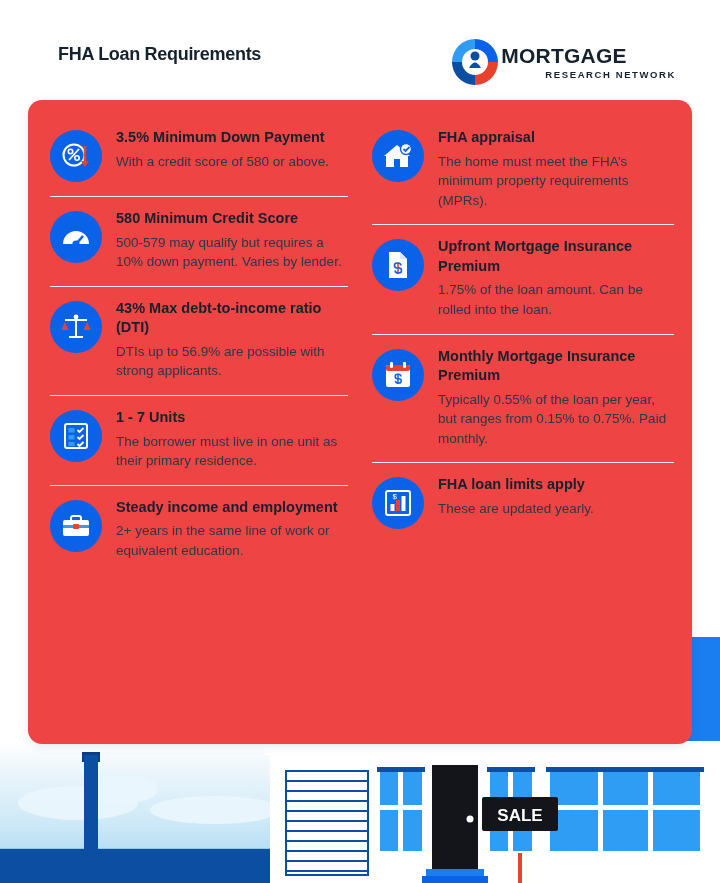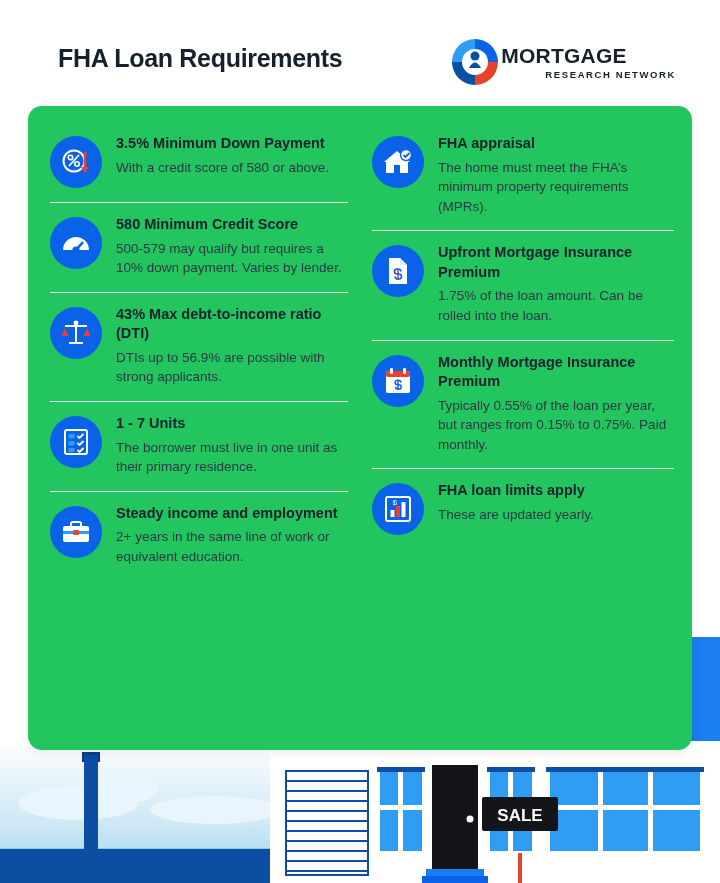--- a/index.html
+++ b/index.html
@@ -44,21 +44,21 @@
   
   .header {
     position: absolute;
     left: 0; top: 0;
     width: 720px;
     height: 110px;
   }
   .title {
     position: absolute;
     left: 58px; top: 44px;
-    font-size: 25px;
+    font-size: 18px;
     font-weight: bold;
     color: #16212e;
     letter-spacing: -0.3px;
   }
   .brand {
     position: absolute;
     right: 44px; top: 36px;
     display: flex;
     align-items: center;
     gap: 0;
@@ -79,24 +79,24 @@
     font-weight: bold;
     color: #16212e;
     letter-spacing: 1.6px;
     margin-top: 4px;
     margin-left: 44px;
   }
 
   
   .card {
     position: absolute;
-    left: 28px; top: 106px;
+    left: 28px; top: 100px;
     width: 664px;
     height: 644px;
-    background: #22c55e;
+    background: #ef4444;
     border-radius: 14px;
     box-shadow: 0 2px 10px rgba(20,40,70,.10);
   }
   .cols {
     position: absolute;
     left: 0; top: 0;
     width: 664px;
     display: flex;
   }
   .col { width: 332px; box-sizing: border-box; }

